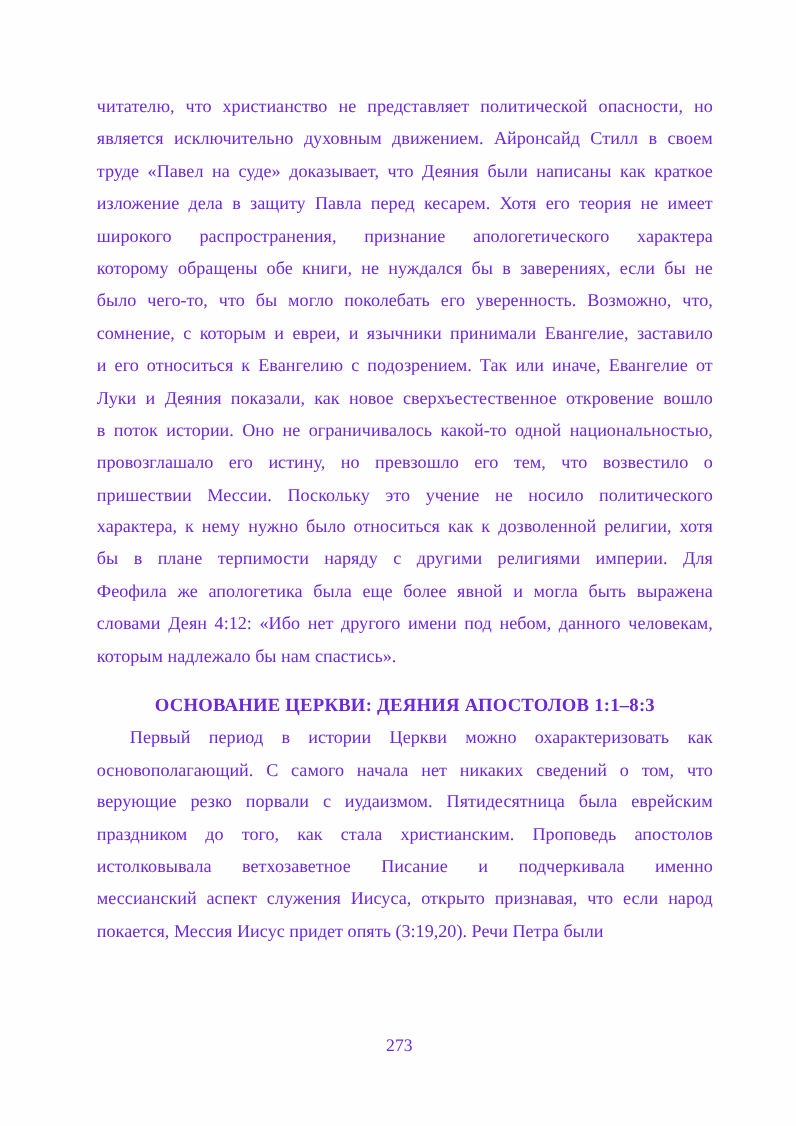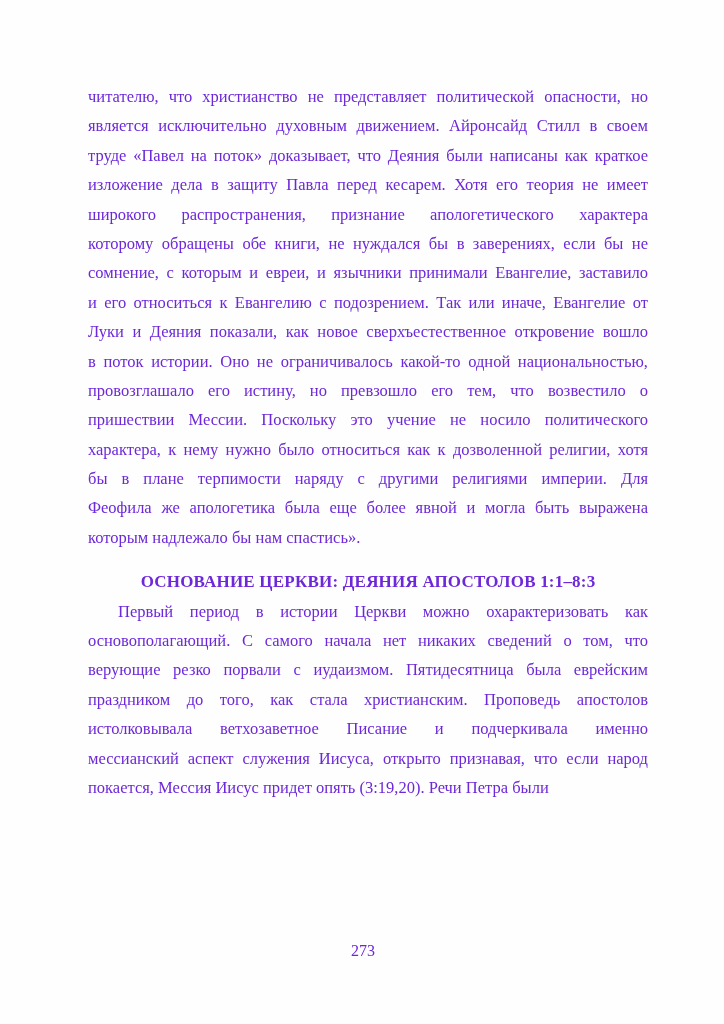--- a/index.html
+++ b/index.html
@@ -62,33 +62,35 @@
 </style>
 </head>
 <body>
 
 <div class="page">
   <div class="text-block">
 
     <div class="para">
       <div class="line">читателю, что христианство не представляет политической опасности, но</div>
       <div class="line">является исключительно духовным движением. Айронсайд Стилл в своем</div>
-      <div class="line">труде «Павел на поток» доказывает, что Деяния были написаны как краткое</div>
+      <div class="line">труде «Павел на суде» доказывает, что Деяния были написаны как краткое</div>
       <div class="line">изложение дела в защиту Павла перед кесарем. Хотя его теория не имеет</div>
       <div class="line">широкого распространения, признание апологетического характера</div>
       <div class="line">которому обращены обе книги, не нуждался бы в заверениях, если бы не</div>
+      <div class="line">было чего-то, что бы могло поколебать его уверенность. Возможно, что,</div>
       <div class="line">сомнение, с которым и евреи, и язычники принимали Евангелие, заставило</div>
       <div class="line">и его относиться к Евангелию с подозрением. Так или иначе, Евангелие от</div>
       <div class="line">Луки и Деяния показали, как новое сверхъестественное откровение вошло</div>
       <div class="line">в поток истории. Оно не ограничивалось какой-то одной национальностью,</div>
       <div class="line">провозглашало его истину, но превзошло его тем, что возвестило о</div>
       <div class="line">пришествии Мессии. Поскольку это учение не носило политического</div>
       <div class="line">характера, к нему нужно было относиться как к дозволенной религии, хотя</div>
       <div class="line">бы в плане терпимости наряду с другими религиями империи. Для</div>
       <div class="line">Феофила же апологетика была еще более явной и могла быть выражена</div>
+      <div class="line">словами Деян 4:12: «Ибо нет другого имени под небом, данного человекам,</div>
       <div class="line last">которым надлежало бы нам спастись».</div>
     </div>
 
     <div class="heading">ОСНОВАНИЕ ЦЕРКВИ: ДЕЯНИЯ АПОСТОЛОВ 1:1–8:3</div>
 
     <div class="para">
       <div class="line indent">Первый период в истории Церкви можно охарактеризовать как</div>
       <div class="line">основополагающий. С самого начала нет никаких сведений о том, что</div>
       <div class="line">верующие резко порвали с иудаизмом. Пятидесятница была еврейским</div>
       <div class="line">праздником до того, как стала христианским. Проповедь апостолов</div>

